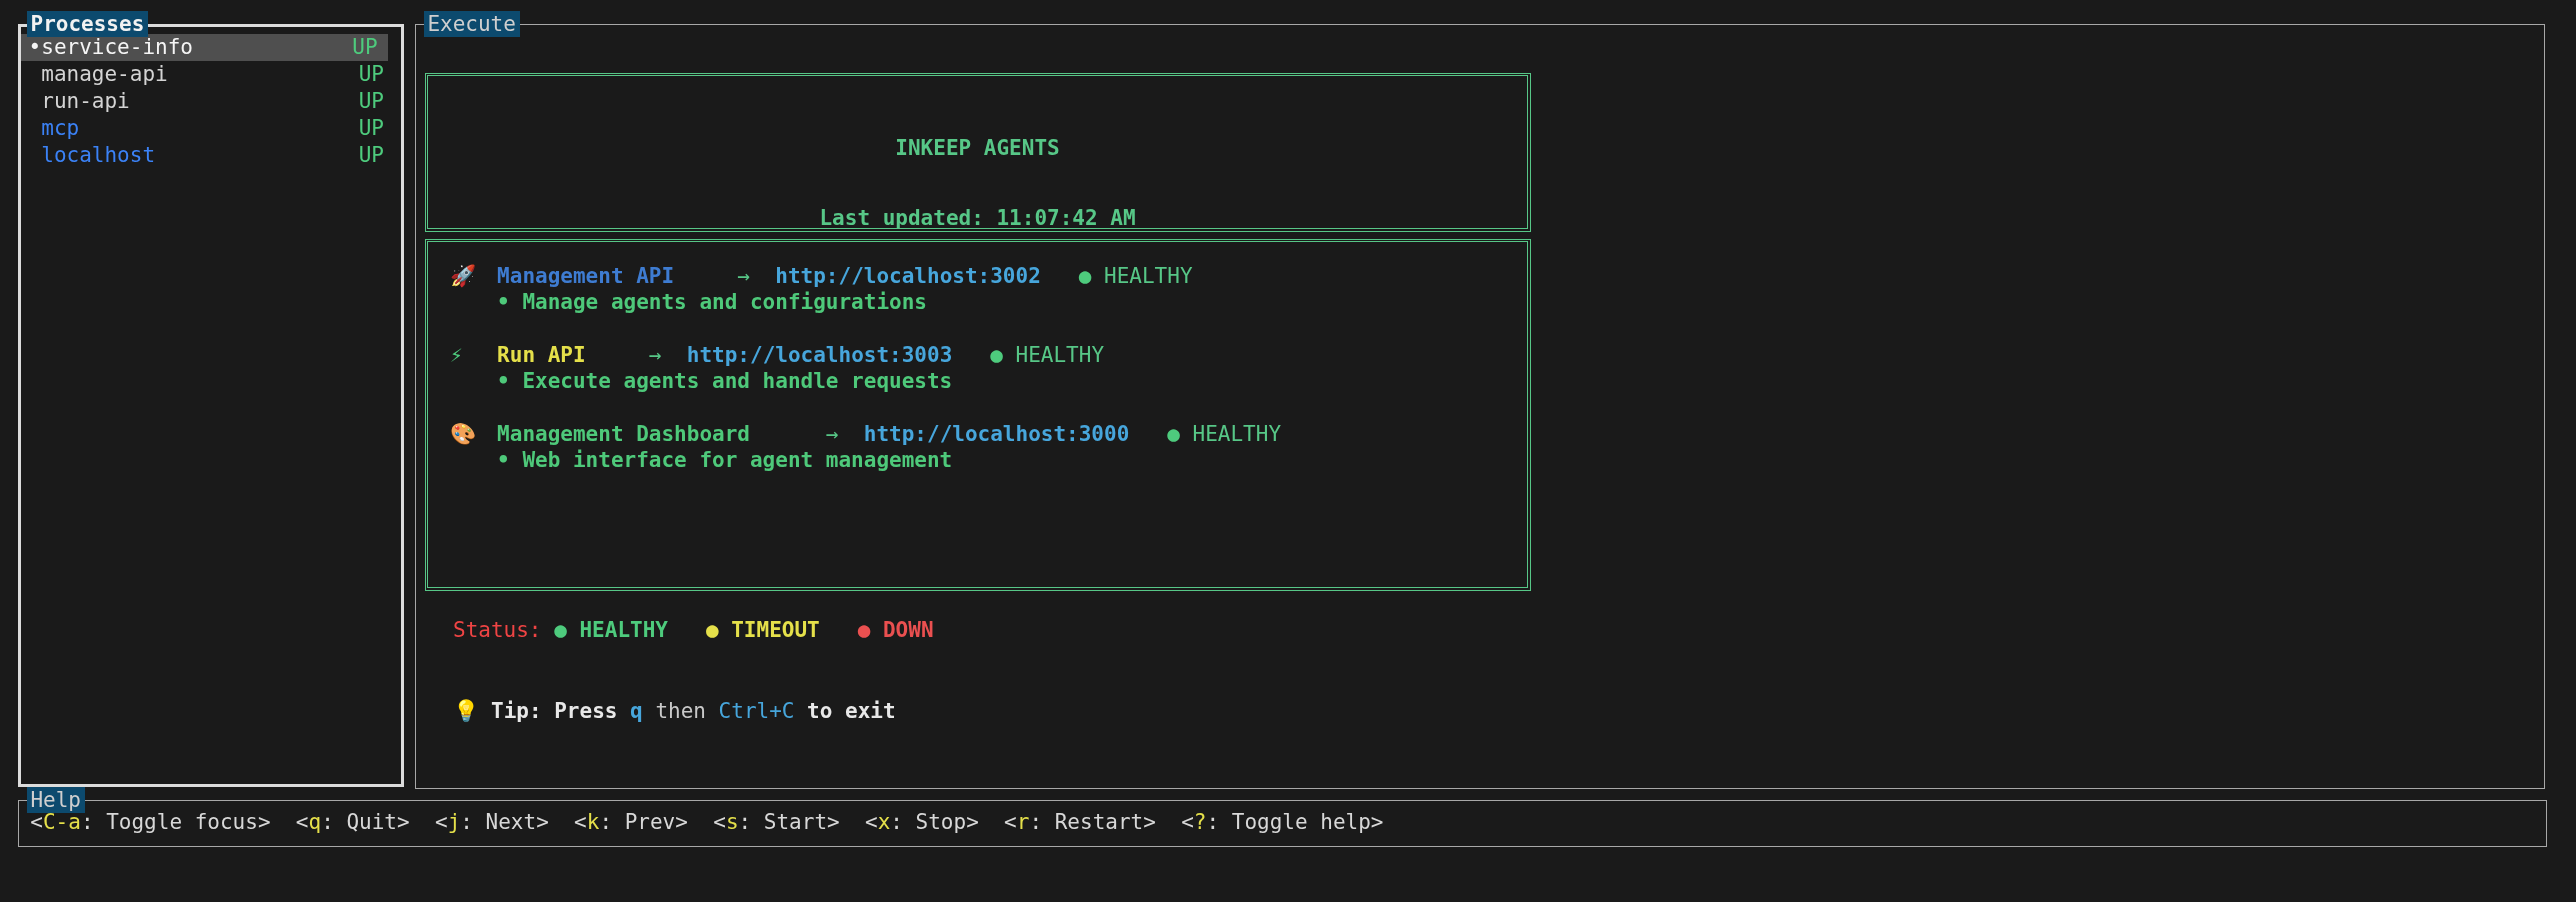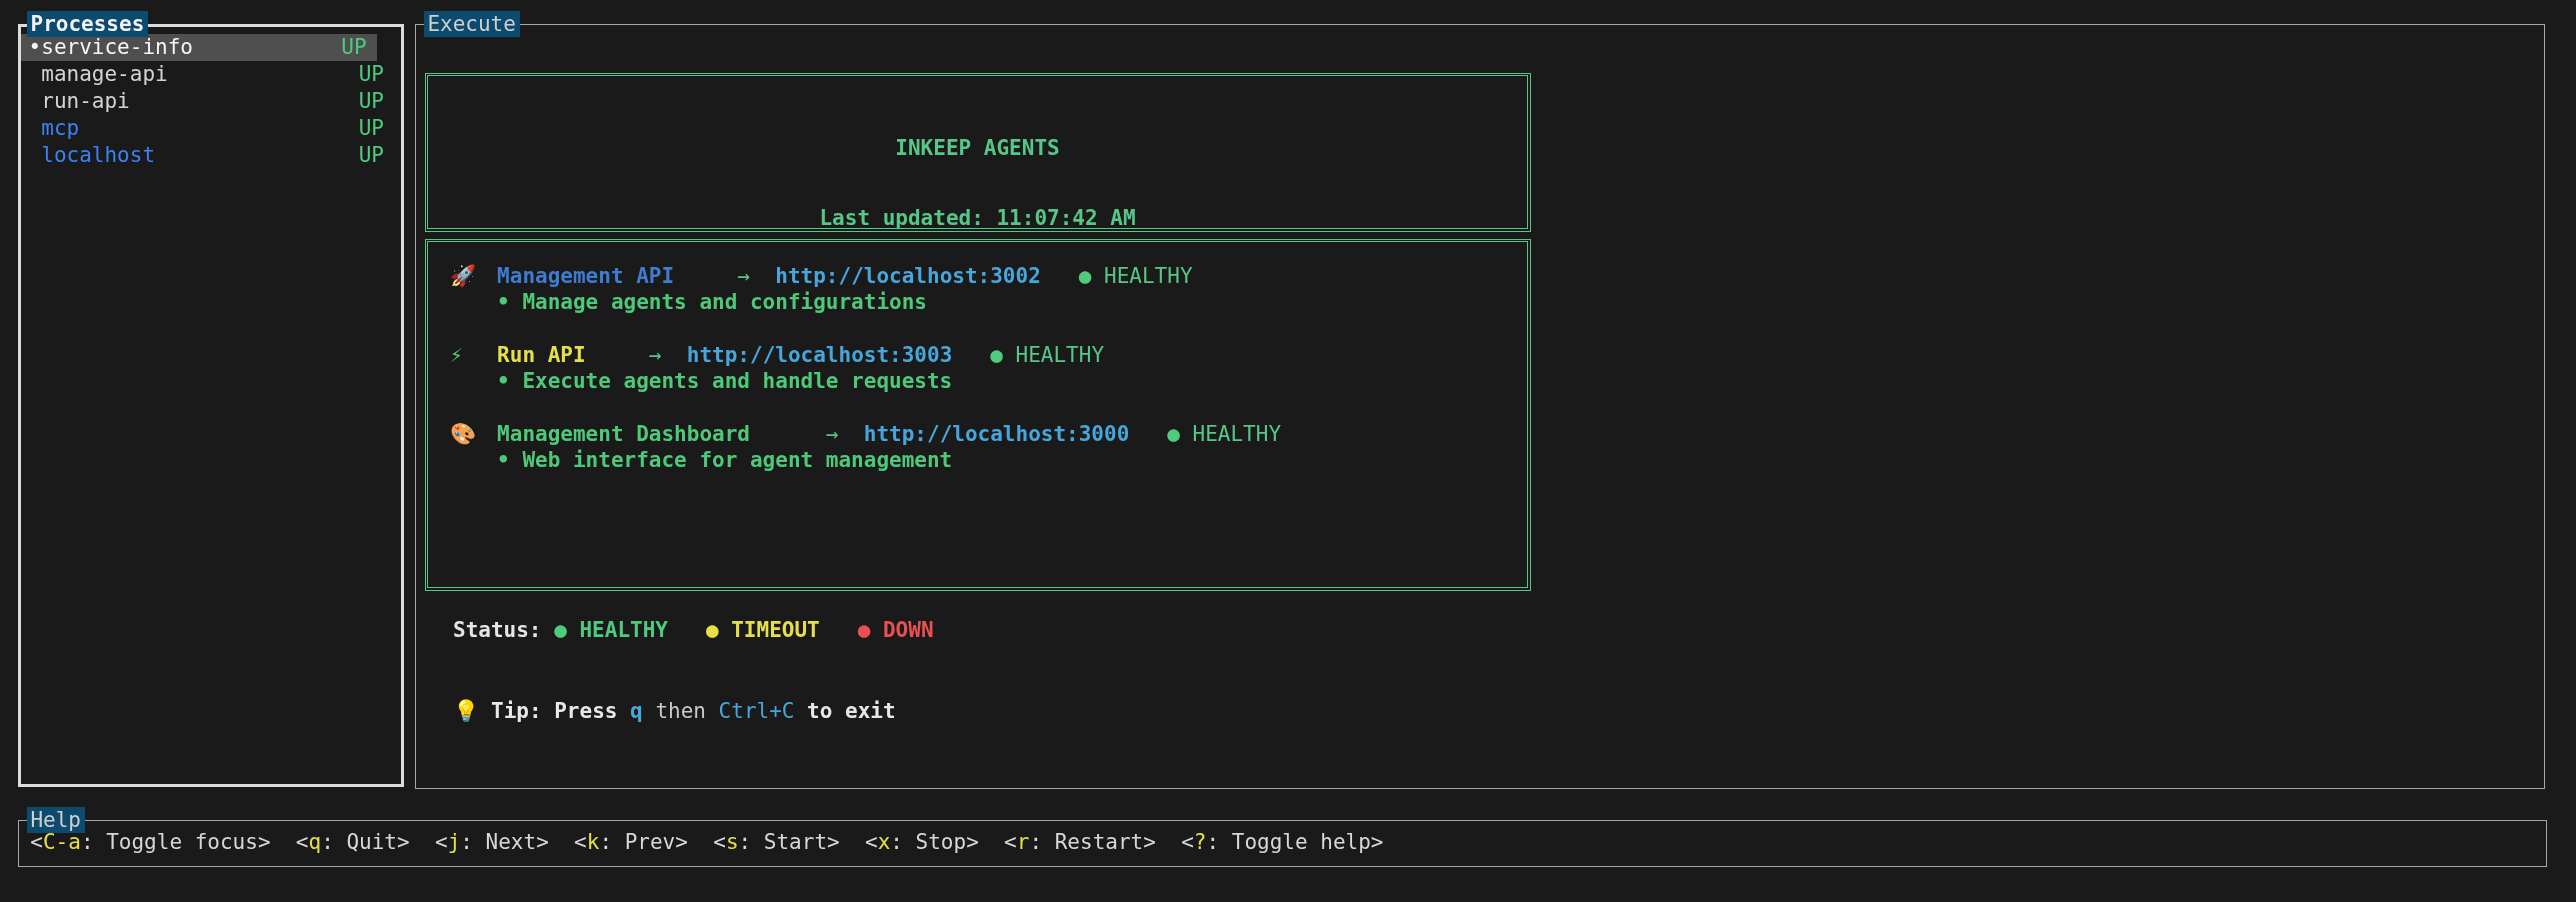--- a/index.html
+++ b/index.html
@@ -4,28 +4,28 @@
 <style>
   * { margin:0; padding:0; box-sizing:border-box; }
   html,body { width:2576px; height:903px; background:#1a1a1a; overflow:hidden;
               font-family:"DejaVu Sans Mono", monospace; }
   .panel { position:absolute; background:#1a1a1a; }
   .panel-title { position:absolute; top:-14px; left:7.6px; background:#0c4a6e;
                  padding:0 3.8px; font-size:21px; color:#cfcfcf; line-height:26.4px; }
   #processes-panel { left:18px; top:23.6px; width:386px; height:763px; border:3.8px solid #dcdcdc; }
   #processes-panel .panel-title { font-weight:bold; color:#f2f2f2; top:-16px; left:5.7px; }
   #terminal-panel { left:415px; top:23.6px; width:2130px; height:765px; border:1.9px solid #a8a8a8; }
-  #help-panel { left:18px; top:820px; width:2529px; height:47px; border:1.9px solid #a8a8a8; }
+  #help-panel { left:18px; top:800px; width:2529px; height:47px; border:1.9px solid #a8a8a8; }
 
   
   #process-list { padding-top:7.6px; }
   .proc-row { height:27px; line-height:27px; font-size:21px; display:flex;
               justify-content:space-between; padding:0 17px 0 7.6px; color:#d4d4d4;
               white-space:pre; }
-  .proc-row.selected { background:#4f4f4f; color:#f5f5f5; margin-right:24px; padding-right:10.4px; }
+  .proc-row.selected { background:#4f4f4f; color:#f5f5f5; margin-right:13px; padding-right:10.4px; }
   .proc-row .pname { white-space:pre; }
   .proc-row.boldname .pname { font-weight:normal; color:#3b82f6; }
   .proc-up { color:#4ecb7d; font-weight:normal; }
 
   
   .dbox { position:absolute; left:8.5px; width:1106px; border:1.9px solid #57c787; }
   .dbox-inner { position:absolute; inset:1.9px; border:1.9px solid #57c787; pointer-events:none; }
   #header-box { top:48px; height:159px; text-align:center; }
   #services-box { top:214px; height:352px; }
   .hdr-line { font-size:21px; font-weight:bold; color:#57c787; line-height:26.4px; }
@@ -39,21 +39,21 @@
   .svc-arrow { color:#57c787; }
   .svc-url { font-weight:bold; color:#47a6dc; }
   .svc-dot { color:#4ecb7d; font-weight:bold; }
   .svc-status { color:#57c787; }
   .svc-line2 { margin-left:47px; color:#4ec97a; font-weight:bold; }
   .blank-line { height:26.4px; }
 
   
   #status-block { position:absolute; left:37px; top:538px; font-size:21px;
                   line-height:27px; white-space:pre; }
-  .legend-label { font-weight:bold; color:#e5e5e5; }
+  .legend-label { font-weight:normal; color:#ef4444; }
   .tip-emoji { width:38px; color:#e9d56a; }
   .seg-bold { font-weight:bold; }
 
   
   #help-content { padding-left:11.3px; font-size:21px; line-height:42px;
                   white-space:pre; color:#d8d8d8; }
   .help-key { color:#e5e04a; }
 </style>
 </head>
 <body>

